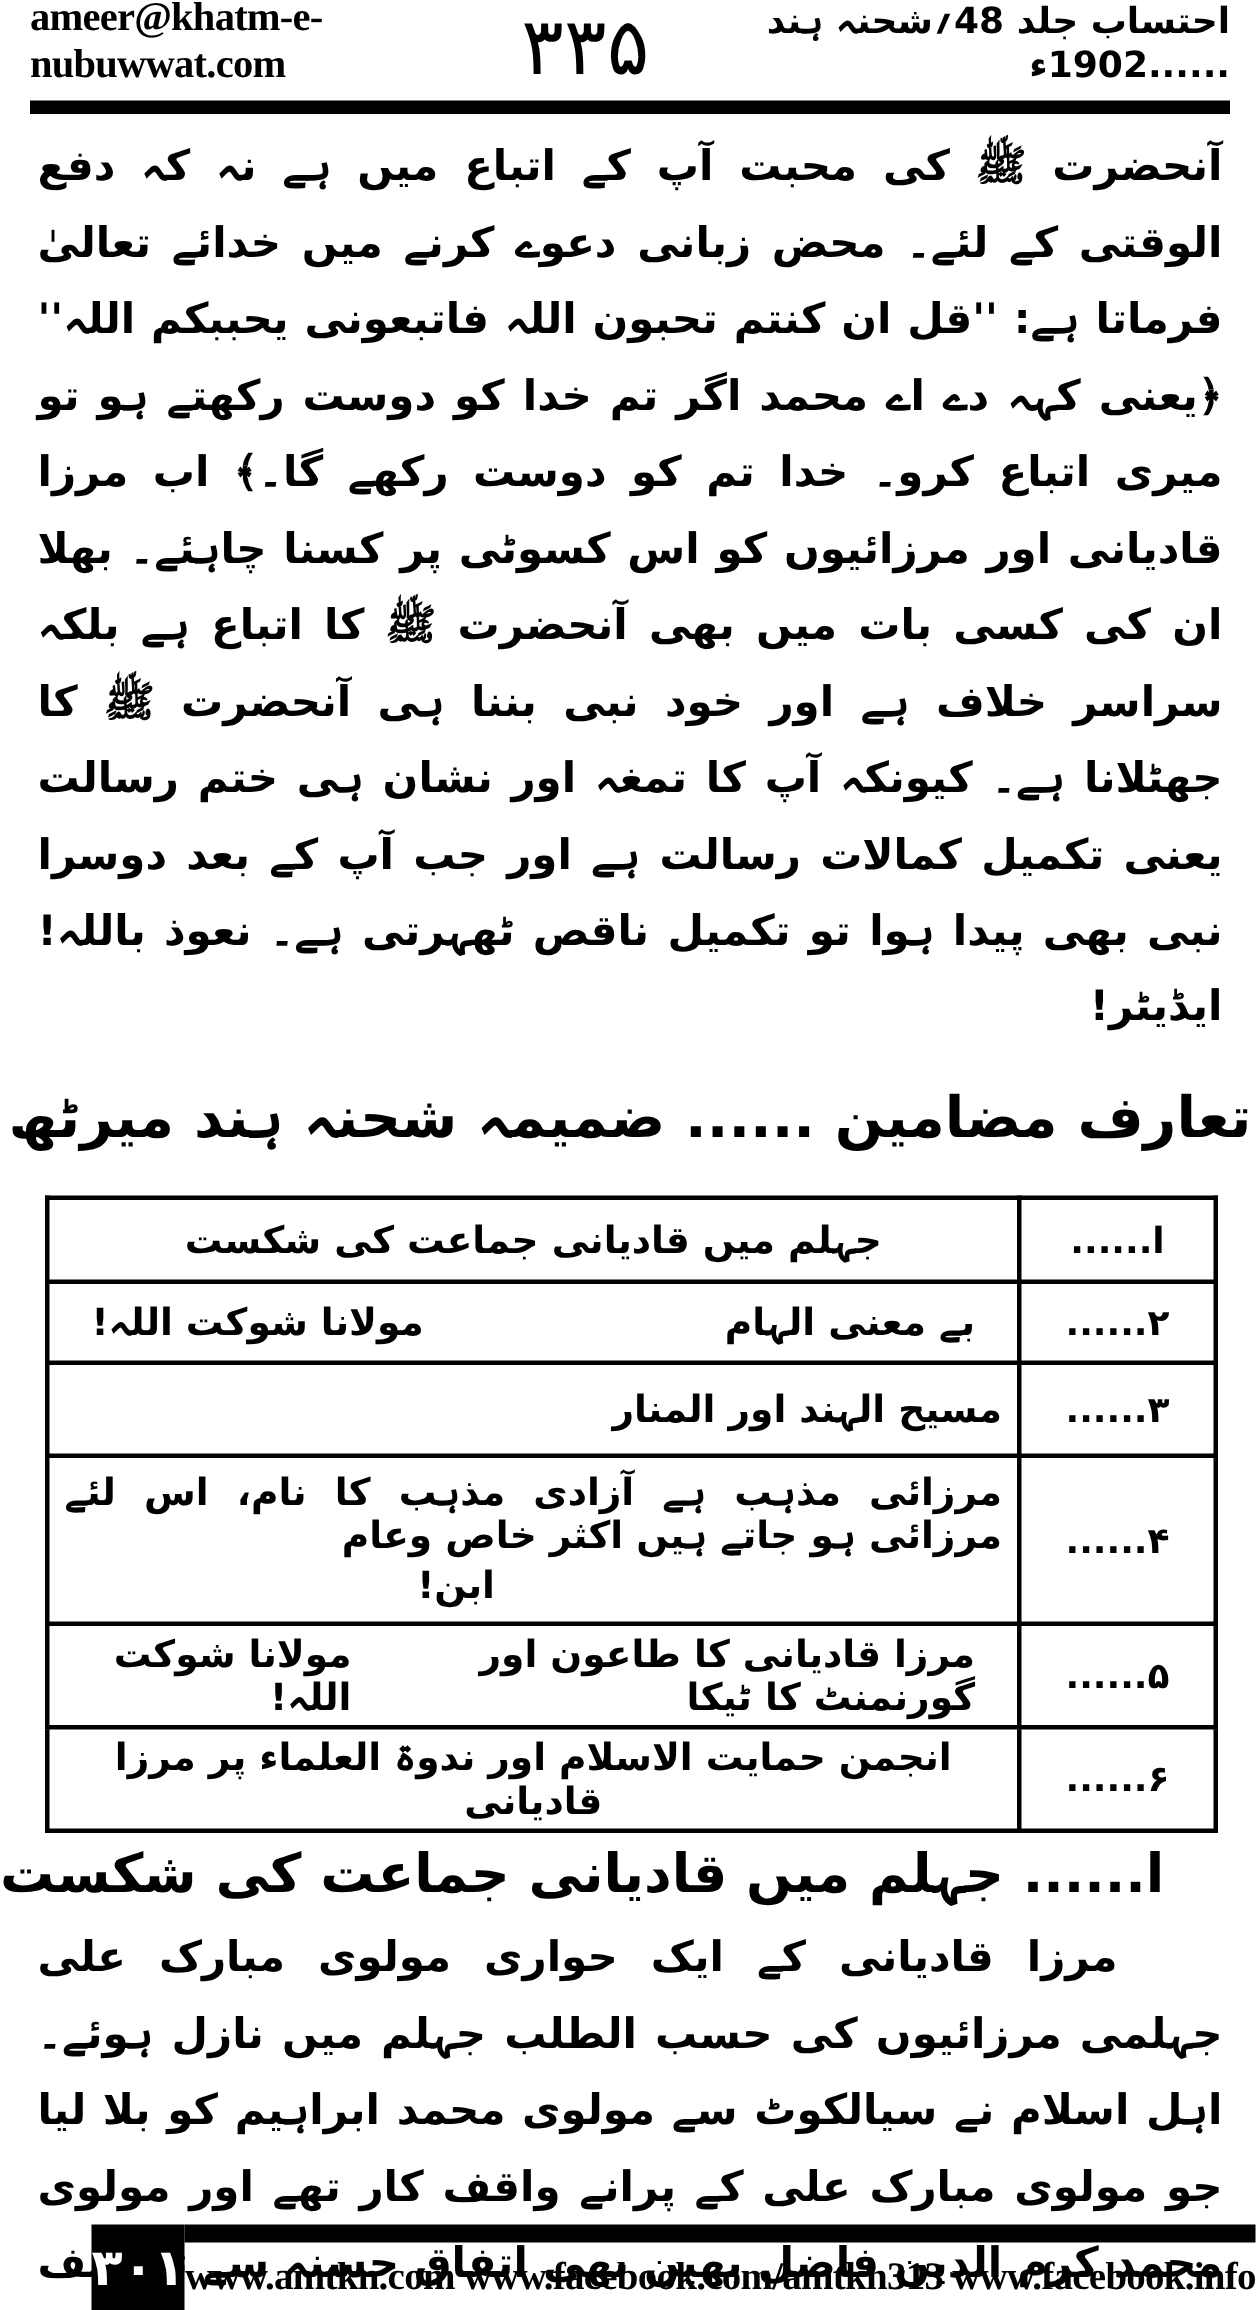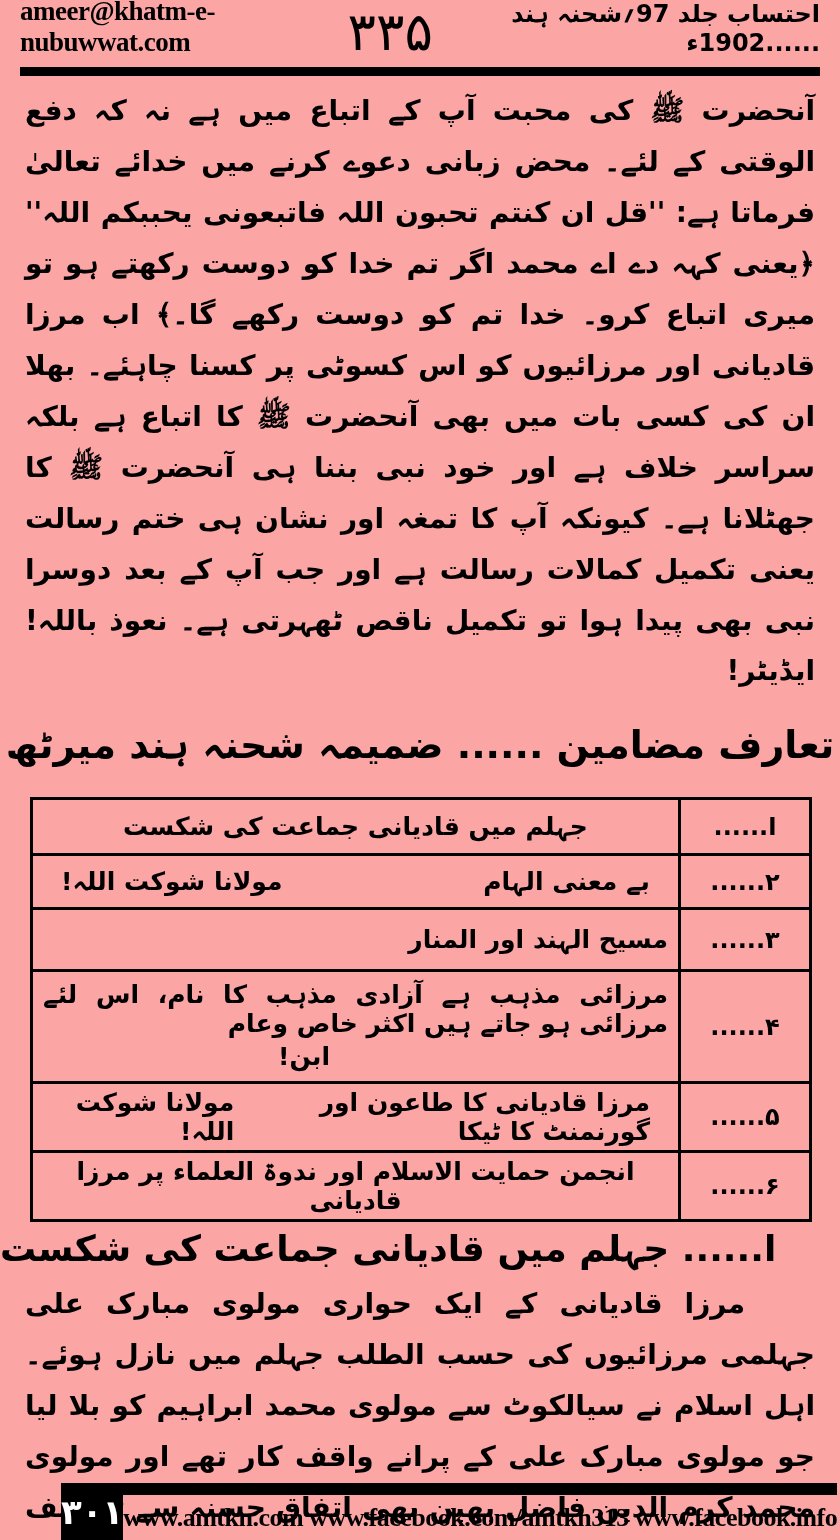--- a/index.html
+++ b/index.html
@@ -1,20 +1,20 @@
 <!DOCTYPE html>
 <html lang="ur"><head>
 <meta charset="utf-8">
 <style>
   html,body{margin:0;padding:0;background:#e8e8e8;}
   .page{
     position:relative;
     width:840px;height:1540px;
     margin:0 auto;
-    background:#fca5a5;
+    background:#ffffff;
     color:#000;
     overflow:hidden;
     font-family:"DejaVu Sans",sans-serif;
   }
   .urdu{direction:rtl;unicode-bidi:embed;font-family:"DejaVu Sans",sans-serif;font-weight:700;}
   .latin-serif{font-family:"Liberation Serif","DejaVu Serif",serif;font-weight:700;}
 
   
   .hdr{display:flex;align-items:flex-end;padding:12px 20px 0 20px;height:46px;}
   .hdr-email{font-size:27px;letter-spacing:-0.5px;}
@@ -73,21 +73,21 @@
   }
 </style>
 </head>
 <body>
 
 <div class="page">
 
   <div class="hdr">
     <span class="hdr-email latin-serif">ameer@khatm-e-nubuwwat.com</span>
     <span class="hdr-pagenum urdu">۳۳۵</span>
-    <span class="hdr-title urdu">احتساب جلد 97؍شحنہ ہند ......1902ء</span>
+    <span class="hdr-title urdu">احتساب جلد 48؍شحنہ ہند ......1902ء</span>
   </div>
 
   <div class="rule"></div>
 
   <p class="para urdu">آنحضرت ﷺ کی محبت آپ کے اتباع میں ہے نہ کہ دفع الوقتی کے لئے۔ محض زبانی دعوے کرنے میں خدائے تعالیٰ فرماتا ہے: ''قل ان کنتم تحبون اللہ فاتبعونی یحببکم اللہ'' ﴿یعنی کہہ دے اے محمد اگر تم خدا کو دوست رکھتے ہو تو میری اتباع کرو۔ خدا تم کو دوست رکھے گا۔﴾ اب مرزا قادیانی اور مرزائیوں کو اس کسوٹی پر کسنا چاہئے۔ بھلا ان کی کسی بات میں بھی آنحضرت ﷺ کا اتباع ہے بلکہ سراسر خلاف ہے اور خود نبی بننا ہی آنحضرت ﷺ کا جھٹلانا ہے۔ کیونکہ آپ کا تمغہ اور نشان ہی ختم رسالت یعنی تکمیل کمالات رسالت ہے اور جب آپ کے بعد دوسرا نبی بھی پیدا ہوا تو تکمیل ناقص ٹھہرتی ہے۔ نعوذ باللہ! ایڈیٹر!</p>
 
 
   <div class="title1 urdu">تعارف مضامین ...... ضمیمہ شحنہ ہند میرٹھ</div>
 
 

